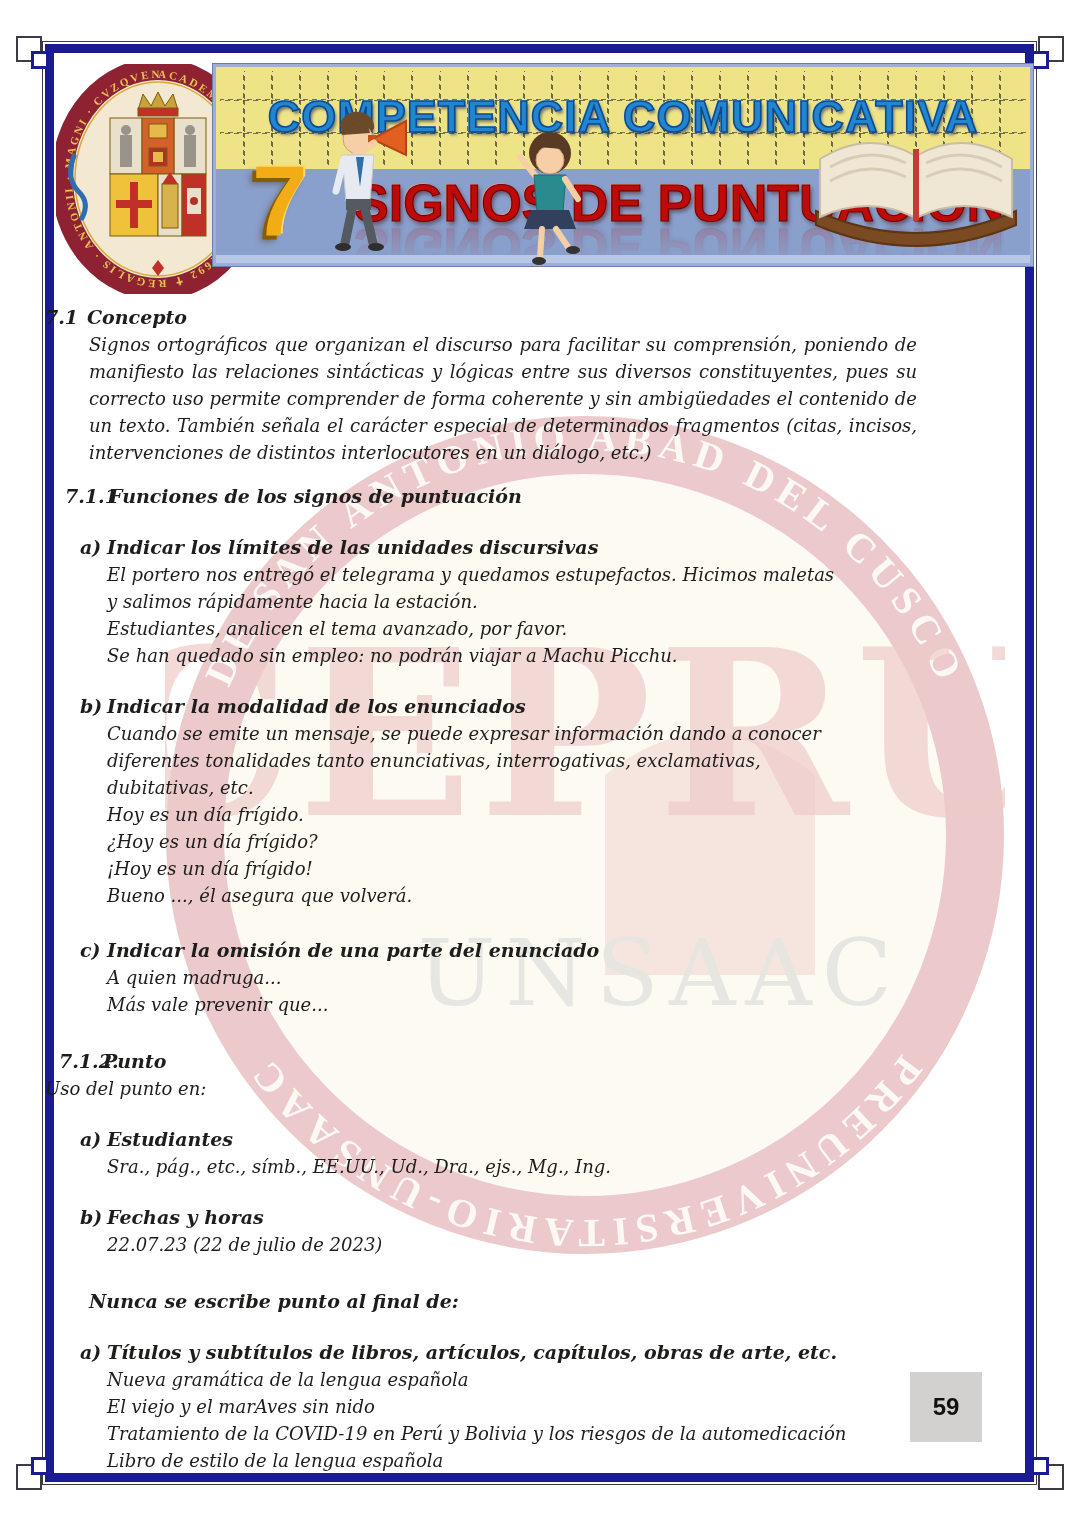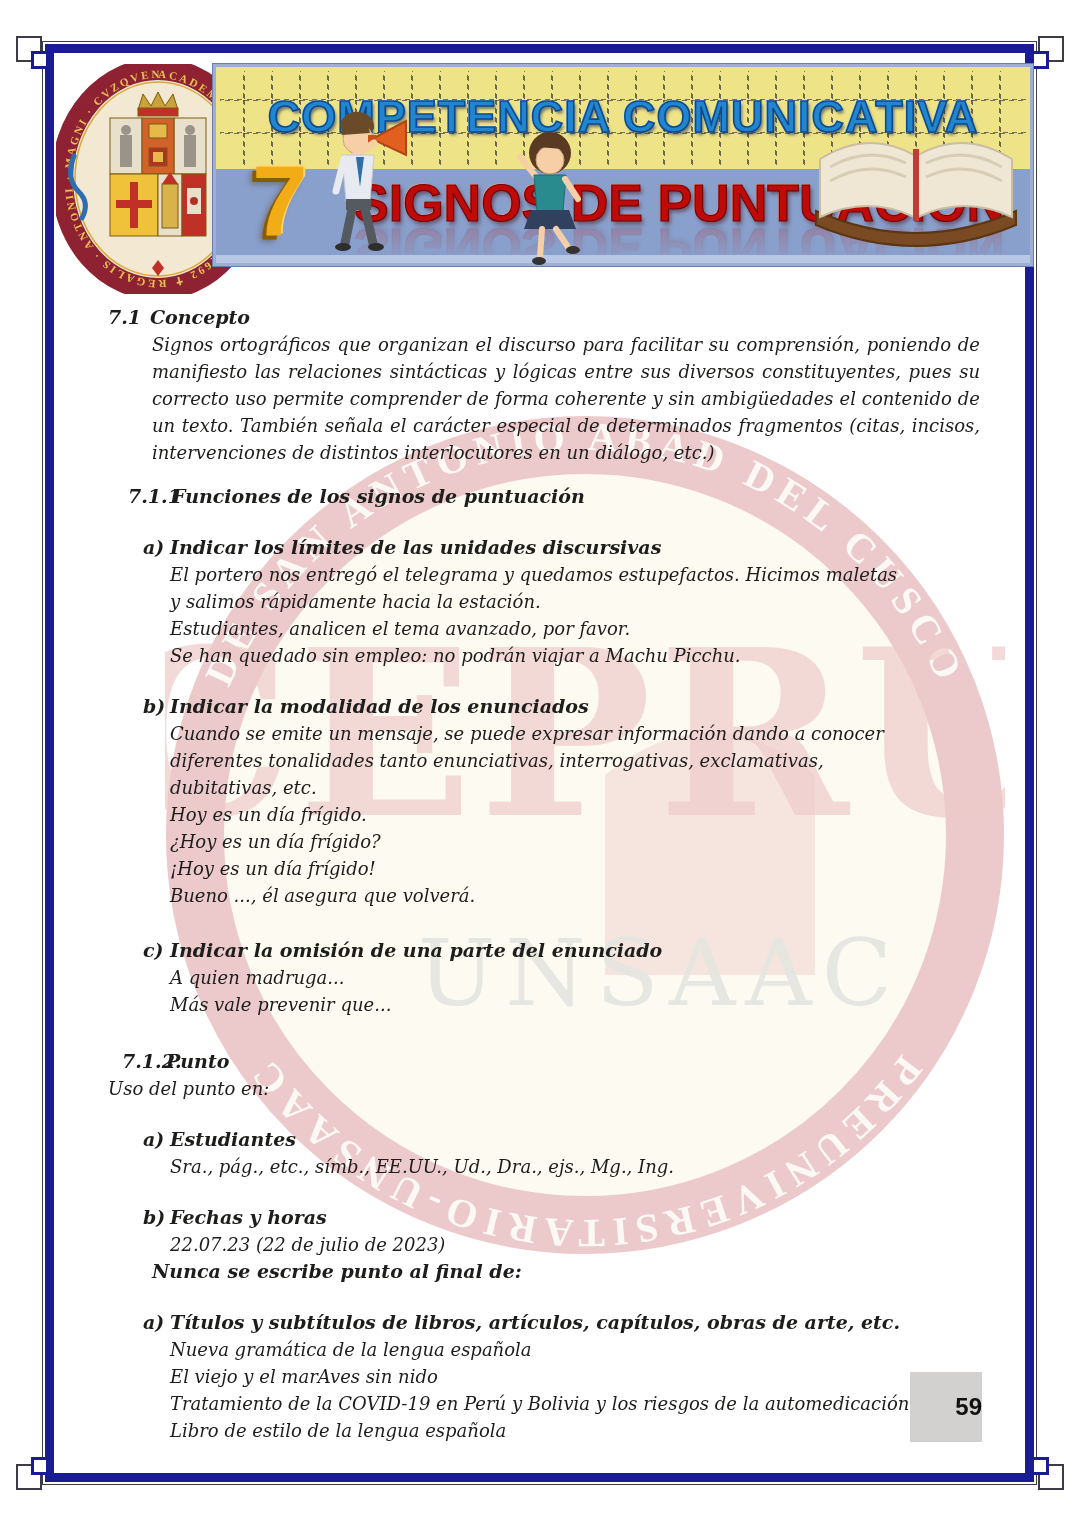--- a/index.html
+++ b/index.html
@@ -53,42 +53,42 @@
             mask-image:linear-gradient(to bottom,transparent 25%,rgba(0,0,0,.85) 100%);
   }
   .chars{position:absolute;left:72px;top:40px;width:340px;height:170px;z-index:3;}
   .book{position:absolute;right:8px;top:48px;width:212px;height:142px;z-index:3;}
 
   
   .watermark{position:absolute;left:165px;top:415px;width:840px;height:840px;opacity:.26;z-index:2;pointer-events:none;}
 
   
   .content{
-    position:absolute;left:45px;top:294px;width:989px;box-sizing:border-box;padding-left:63px;
+    position:absolute;left:45px;top:294px;width:989px;box-sizing:border-box;
     z-index:5;color:#1d1d1b;font-style:italic;font-size:18px;line-height:27px;
   }
   .sec-head{display:flex;font-weight:bold;font-size:19px;}
   .sec-head .num{flex:none;width:42px;}
   .h-concepto{margin-top:10px;}
   .para{margin-left:44px;width:828px;text-align:justify;}
   .h-funciones{margin-left:20px;margin-top:17px;}
   .h-funciones .num{width:44px;}
   .item{position:relative;margin-left:35px;padding-left:27px;margin-top:24px;}
   .item .lbl{position:absolute;left:0;top:0;font-weight:bold;font-size:19px;}
   .item .ttl{font-weight:bold;font-size:19px;}
   .item .ln{max-width:742px;}
   .gapc{margin-top:28px;}
   .h-punto{margin-left:14px;margin-top:30px;}
   .h-punto .num{width:44px;}
   .intro{}
-  .never-head{margin-left:44px;font-weight:bold;font-size:19px;}
+  .never-head{margin-left:44px;margin-top:30px;font-weight:bold;font-size:19px;}
 
   .page-box{
     position:absolute;left:910px;top:1372px;width:72px;height:70px;background:#d3d1cf;z-index:5;
-    display:flex;align-items:center;justify-content:flex-end;
+    display:flex;align-items:center;justify-content:center;
     font-family:"Liberation Sans",sans-serif;font-weight:bold;font-size:24px;color:#111;font-style:normal;
   }
 </style>
 </head>
 <body>
 
 <div class="sheet">
 
   <div class="frame"></div>
   <div class="corner c-tl">

